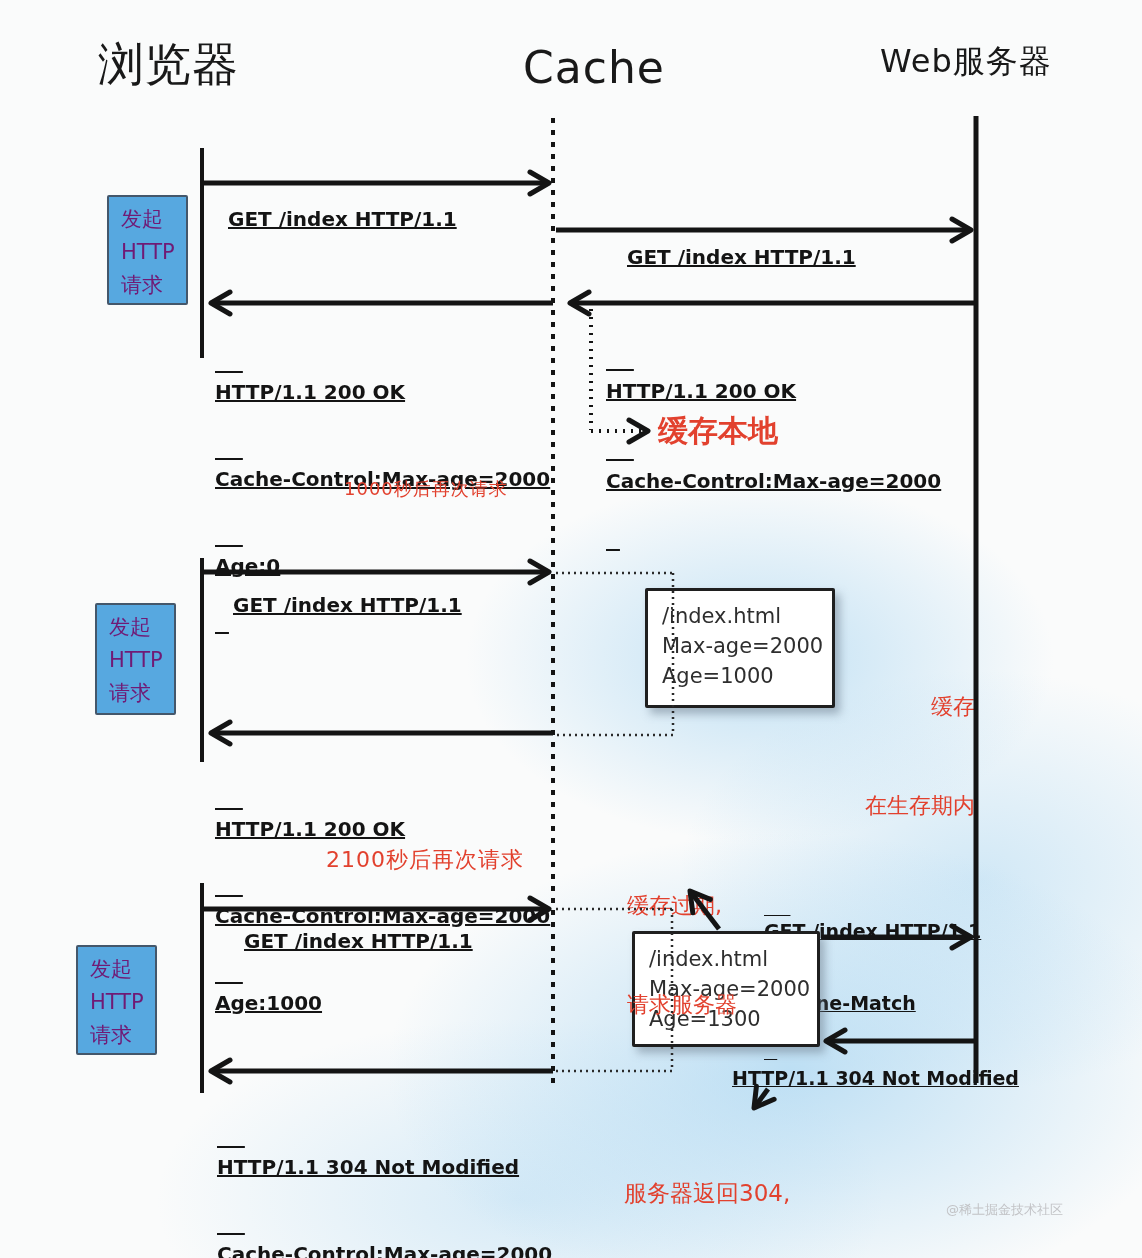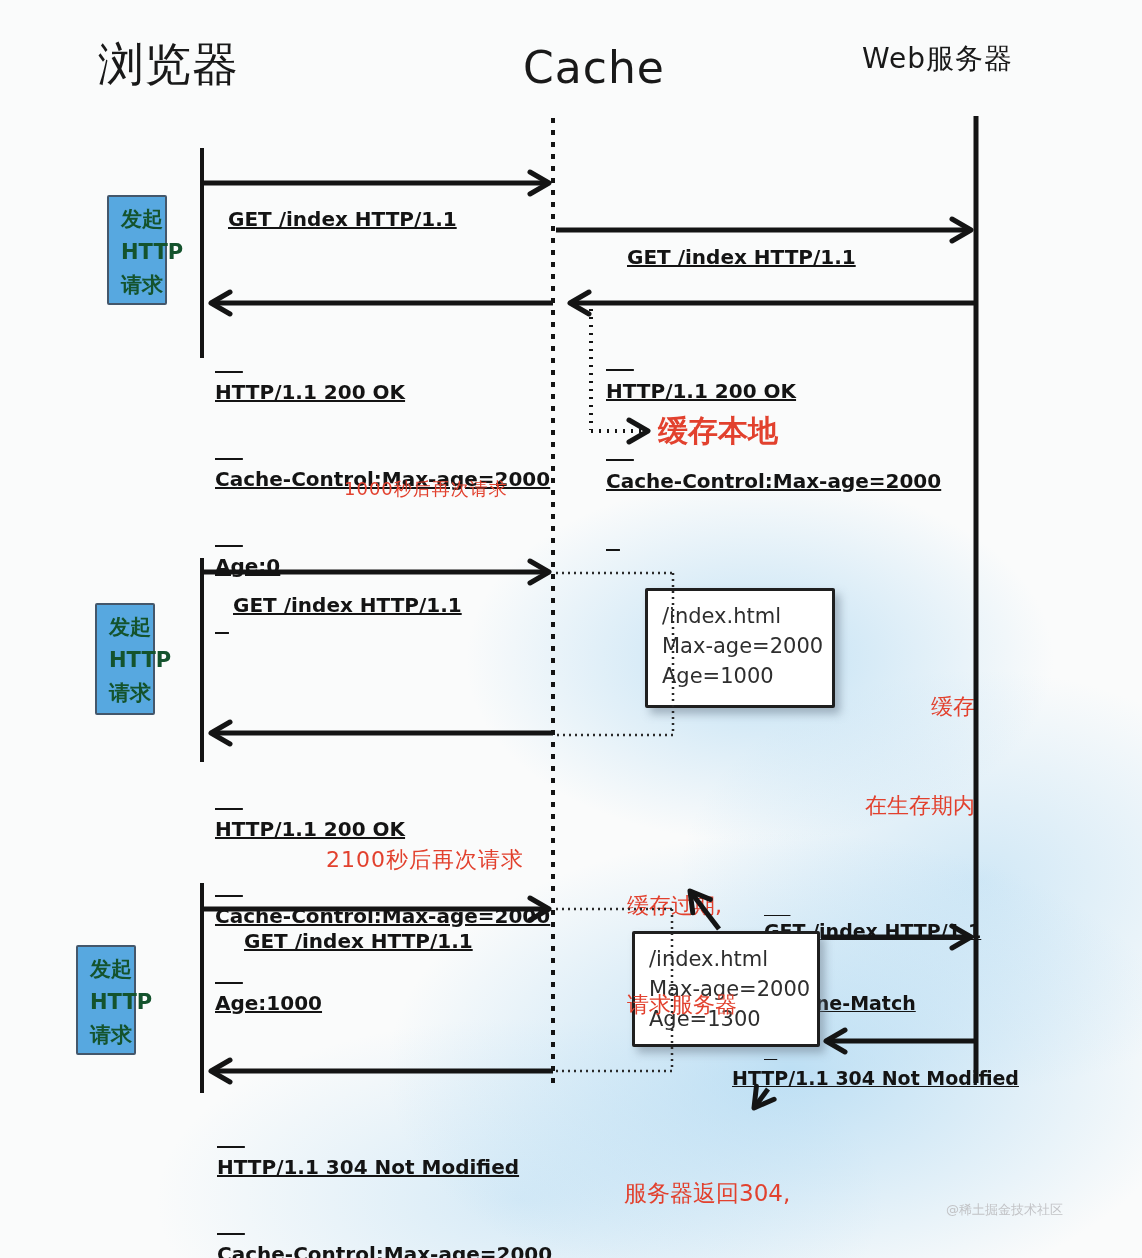--- a/index.html
+++ b/index.html
@@ -13,40 +13,40 @@
       radial-gradient(520px 260px at 520px 1200px, rgba(148,204,239,.35), rgba(148,204,239,0) 70%),
       #fafbfb;
   }
   .abs{position:absolute;}
   svg.wires{position:absolute;left:0;top:0;z-index:5;pointer-events:none;}
   .hdr{font-weight:normal;color:#191919;z-index:2;letter-spacing:1px;}
   .msg{font-weight:bold;color:#141414;font-size:20px;line-height:29px;z-index:2;white-space:pre;text-decoration:underline;}
   .msg.small{font-size:19px;line-height:24px;}
   .red{color:#e2412e;z-index:4;white-space:pre;}
   .req-box{
-    width:60px;background:#57a8e0;border:2px solid #44576b;border-radius:2px;
-    color:#14532d;font-size:21px;line-height:33px;padding:6px 0 6px 12px;
-    box-sizing:border-box;z-index:2;font-weight:700;
+    width:81px;background:#57a8e0;border:2px solid #44576b;border-radius:2px;
+    color:#701a75;font-size:21px;line-height:33px;padding:6px 0 6px 12px;
+    box-sizing:border-box;z-index:2;font-weight:400;
   }
   .cache-box{
     background:#fff;border:3px solid #1f1f1f;border-radius:2px;
     box-shadow:5px 6px 9px rgba(105,122,138,.5);
     font-size:21px;line-height:30px;color:#2e2e2e;
     padding:10px 0 0 14px;box-sizing:border-box;z-index:3;
   }
   .wm{color:#c2c3c6;font-size:13px;z-index:2;}
 </style>
 </head>
 <body>
 
 <div class="canvas">
 
   <div class="abs hdr" style="left:98px;top:34px;font-size:46px;">浏览器</div>
   <div class="abs hdr" style="left:487px;top:42px;font-size:44px;margin-left:36px;">Cache</div>
-  <div class="abs hdr" style="left:862px;top:40px;font-size:28px;">Web服务器</div>
+  <div class="abs hdr" style="left:880px;top:40px;font-size:32px;">Web服务器</div>
 
   <div class="abs req-box" style="left:107px;top:195px;height:110px;">
     <div>发起</div>
     <div>HTTP</div>
     <div>请求</div>
   </div>
   <div class="abs req-box" style="left:95px;top:603px;height:112px;">
     <div>发起</div>
     <div>HTTP</div>
     <div>请求</div>

